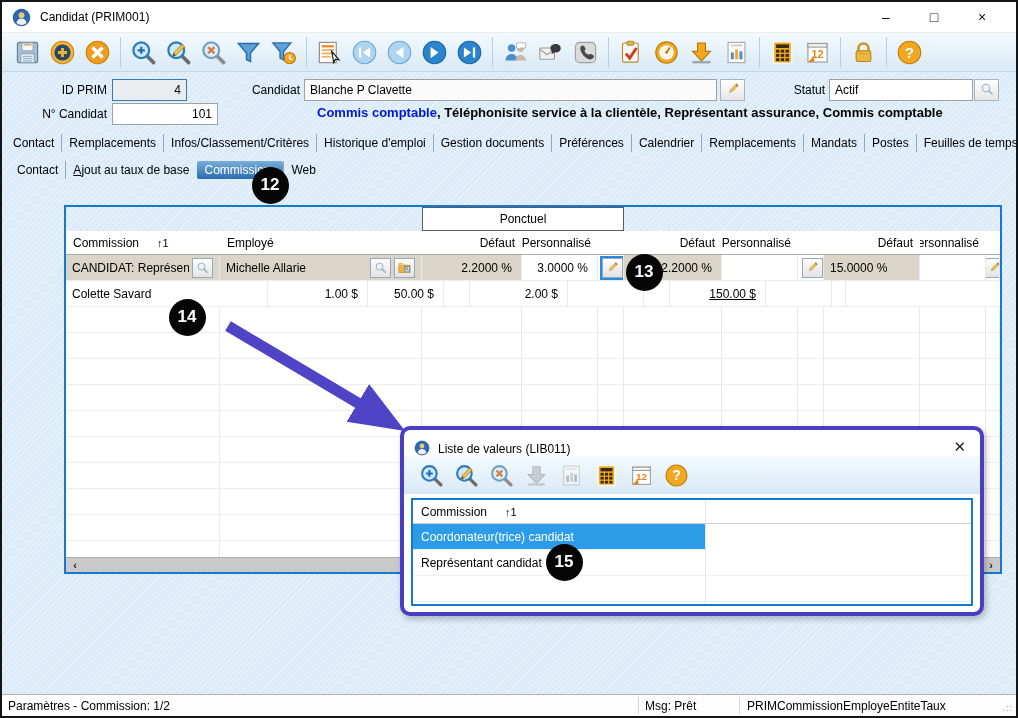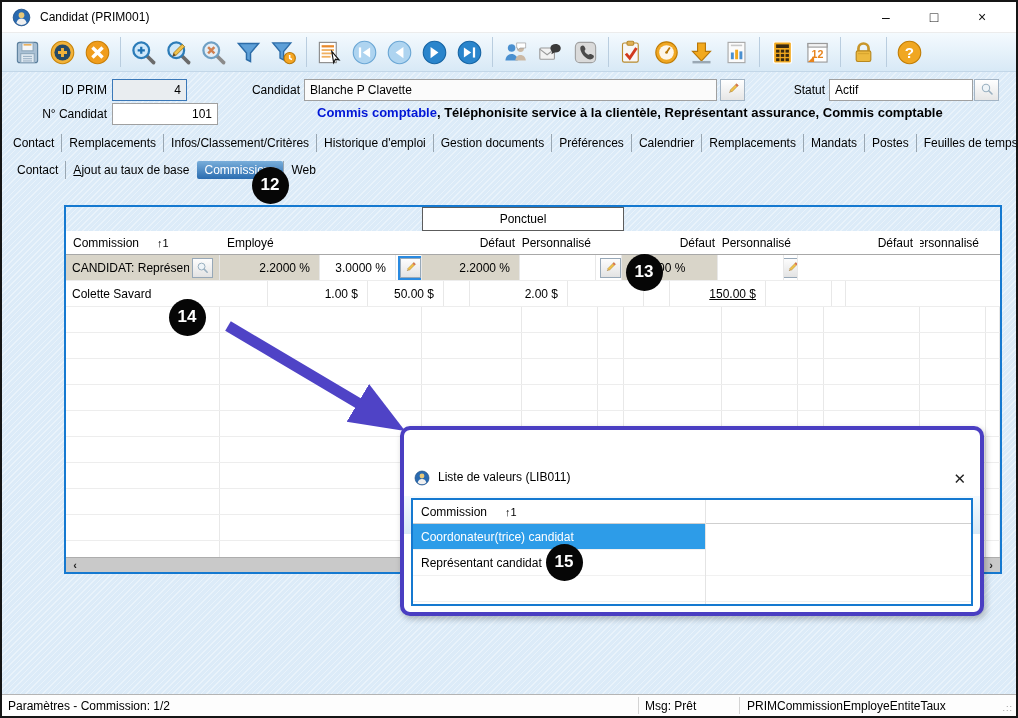--- a/index.html
+++ b/index.html
@@ -78,21 +78,21 @@
     margin-left:3px; flex:0 0 auto; }
   .cell-btn svg{ width:15px; height:15px; }
   .cell-btn.focused{ outline:2px solid #2a8ae0; }
   .gscroll{ height:15px; flex:0 0 auto; background:#c9c9c9; border-top:1px solid #adadad;
     display:flex; align-items:center; justify-content:space-between; }
   .scroll-arrow{ width:18px; text-align:center; font-size:11px; font-weight:bold; color:#222; }
 
   
   .popup{ position:absolute; left:398px; top:424px; width:584px; height:190px; background:#fff;
     border:4px solid #4a3ec2; border-radius:10px; z-index:5; box-shadow:2px 3px 6px rgba(0,0,0,.25); }
-  .p-title{ height:26px; display:flex; align-items:flex-start; padding:0 10px;margin-top:40px; }
+  .p-title{ height:26px; display:flex; align-items:flex-end; padding:0 10px; }
   .p-title .app-ic{ width:16px; height:16px; margin-right:8px; }
   .p-close{ margin-left:auto; font-size:15px; color:#222; padding:0 4px; }
   .p-toolbar{ height:38px; background:linear-gradient(#f4fafe,#d8e9f6); display:flex; align-items:center;
     padding:0 10px; }
   .p-toolbar .ticon{ width:25px; height:25px; margin:0 5px; }
   .p-list{ position:absolute; left:7px; right:7px; top:68px; bottom:6px;
     border:2px solid #1579d0; background:#fff; overflow:hidden; }
   .pl-divider{ position:absolute; left:292px; top:0; bottom:0; width:1px; background:#e4e4e4; }
   .pl-header{ height:24px; display:flex; align-items:center; padding:0 8px; border-bottom:1px solid #cfcfcf; }
   .pl-row{ height:26px; display:flex; align-items:center; padding:0 8px; border-bottom:1px solid #f1f1f1; }
@@ -369,20 +369,38 @@
         </div>
       </div>
     <div class="grows" id="grid-rows">
         <div class="grow">
           <div class="gcell ro" style="width: 154px;">
             <span class="val">CANDIDAT: Représentant %</span>
             <span class="cell-btn">
               <svg viewBox="0 0 24 24">
                 <circle cx="10.5" cy="10.5" r="5.5" fill="#eef4f8" stroke="#9ab0c0" stroke-width="1.6"></circle>
                 <line x1="14.6" y1="14.6" x2="19.5" y2="19.5" stroke="#9ab0c0" stroke-width="2.4" stroke-linecap="round"></line>
+              </svg>
+            </span>
+          </div>
+          <div class="gcell ro" style="width: 202px;">
+            <span class="val">Michelle Allarie</span>
+            <span class="cell-btn">
+              <svg viewBox="0 0 24 24">
+                <circle cx="10.5" cy="10.5" r="5.5" fill="#eef4f8" stroke="#9ab0c0" stroke-width="1.6"></circle>
+                <line x1="14.6" y1="14.6" x2="19.5" y2="19.5" stroke="#9ab0c0" stroke-width="2.4" stroke-linecap="round"></line>
+              </svg>
+            </span>
+            <span class="cell-btn">
+              <svg viewBox="0 0 24 24">
+                <path d="M3 6h6l2 2.5h10V20H3z" fill="#f2b33a" stroke="#b88818"></path>
+                <path d="M3 6h6l2 2.5H3z" fill="#f8cc6a"></path>
+                <rect x="12.5" y="10.5" width="7.5" height="8.5" fill="#e8f2fa" stroke="#4a7aa8"></rect>
+                <circle cx="15.3" cy="13.8" r="2" fill="none" stroke="#2a6aa0" stroke-width="1.2"></circle>
+                <line x1="16.6" y1="15.1" x2="18.4" y2="16.9" stroke="#2a6aa0" stroke-width="1.2"></line>
               </svg>
             </span>
           </div>
           <div class="gcell num ro" style="width: 100px;">
             <span class="val" style="text-align: right;">2.2000 %</span>
           </div>
           <div class="gcell num" style="width: 76px;">
             <span class="val" style="text-align: right;">3.0000 %</span>
           </div>
           <div class="gcell" style="width: 26px; padding: 0px 2px; justify-content: center;">

